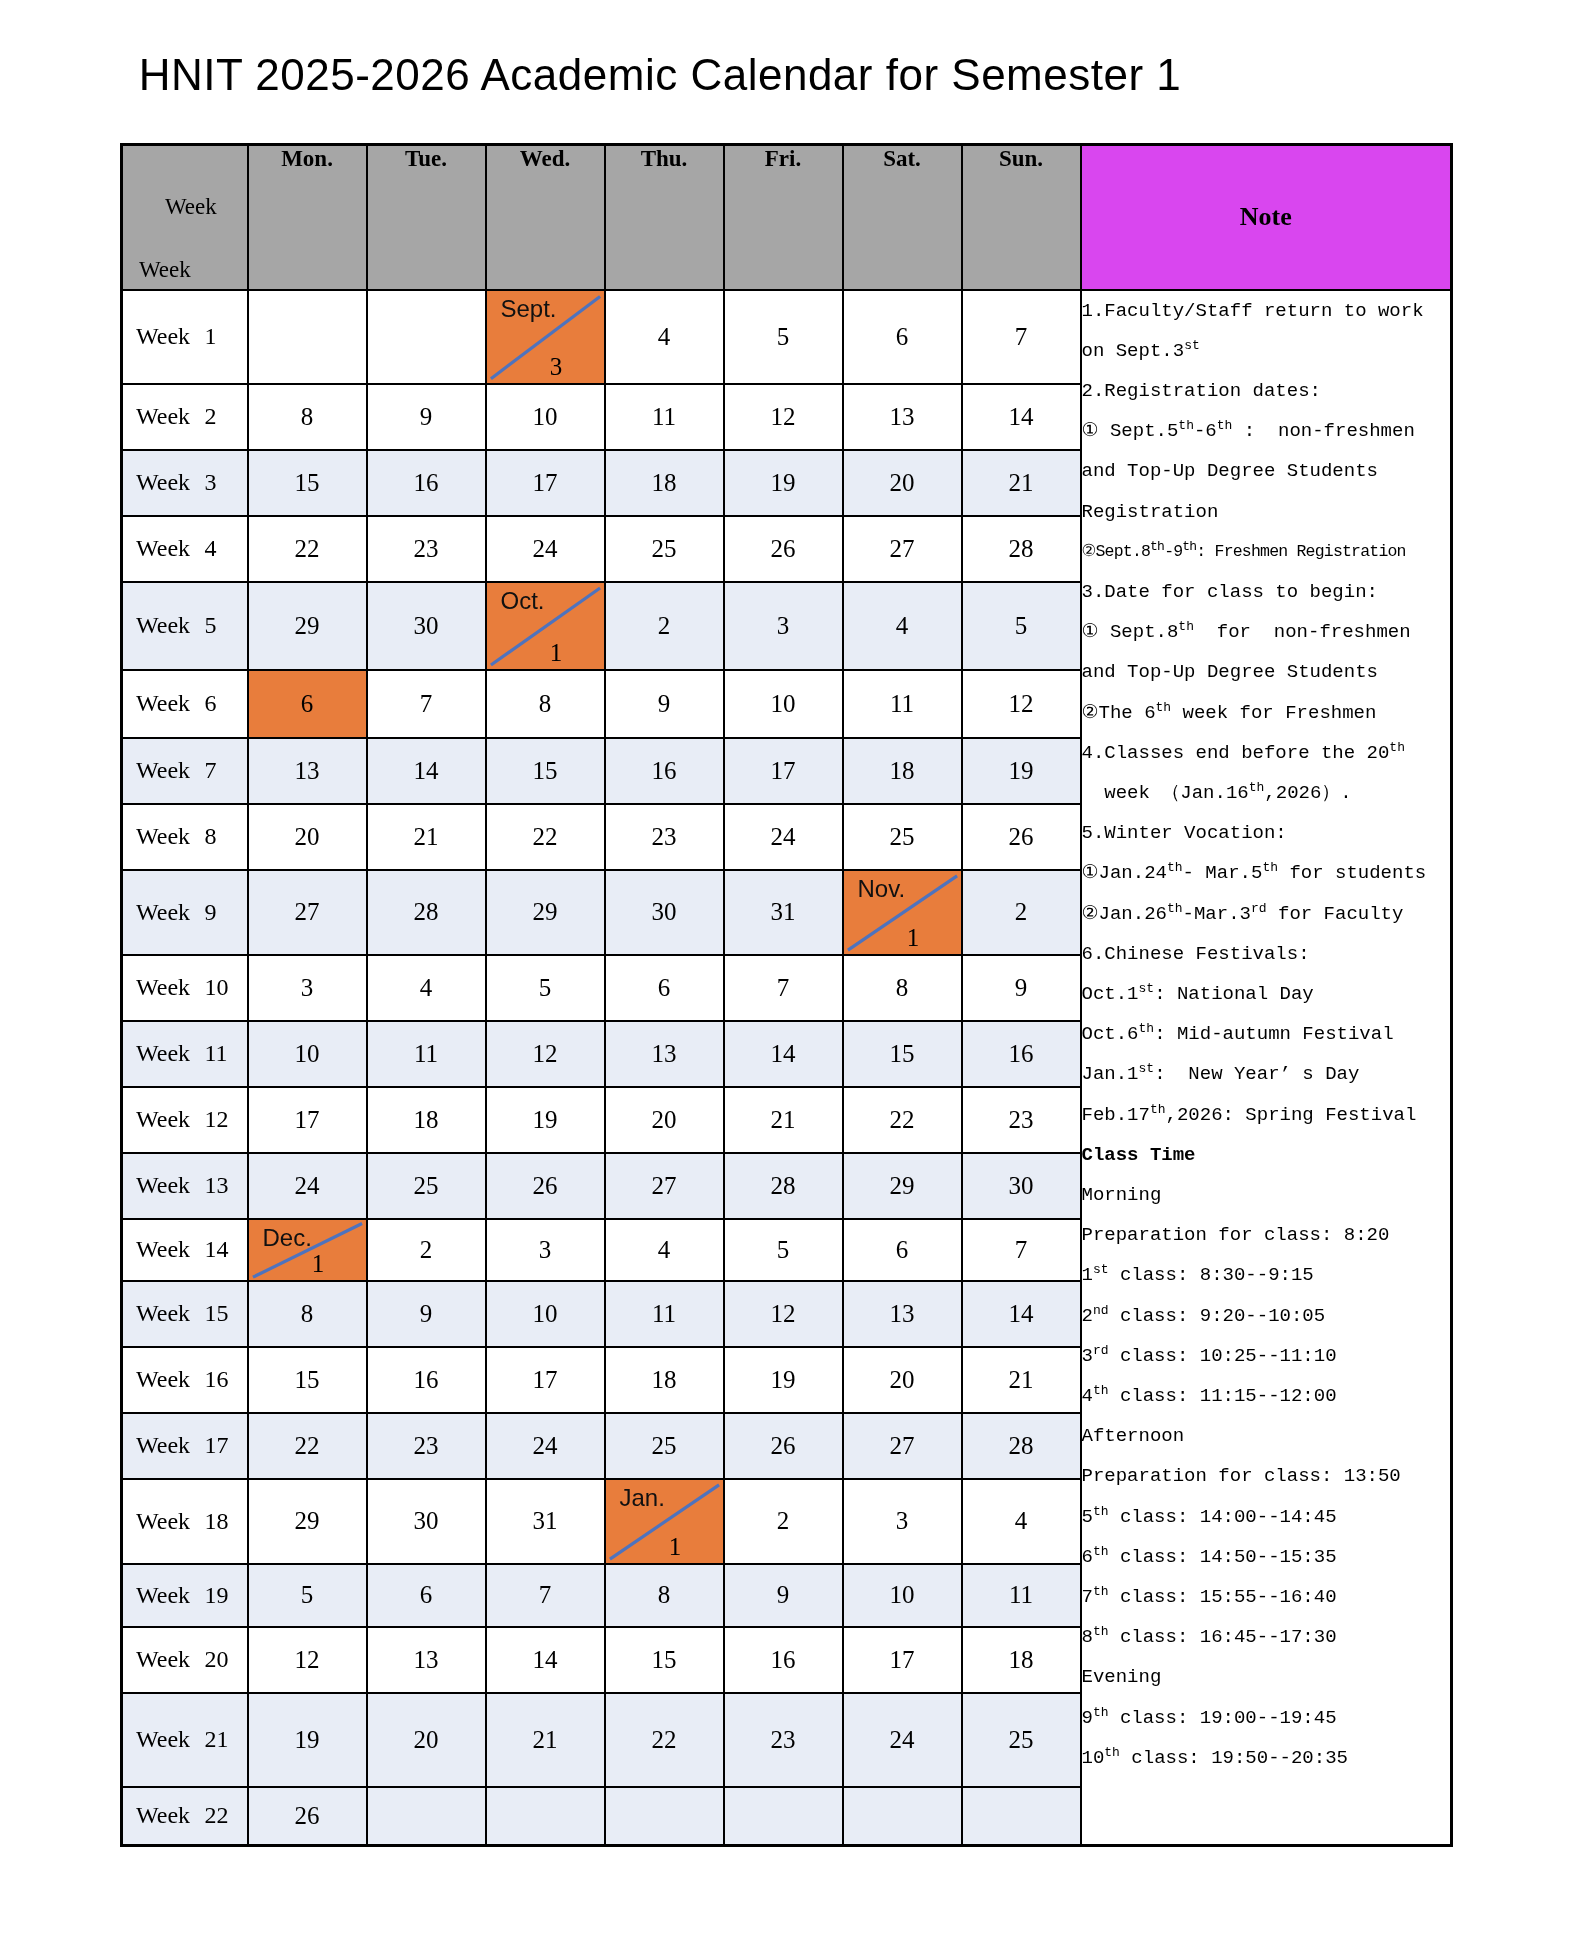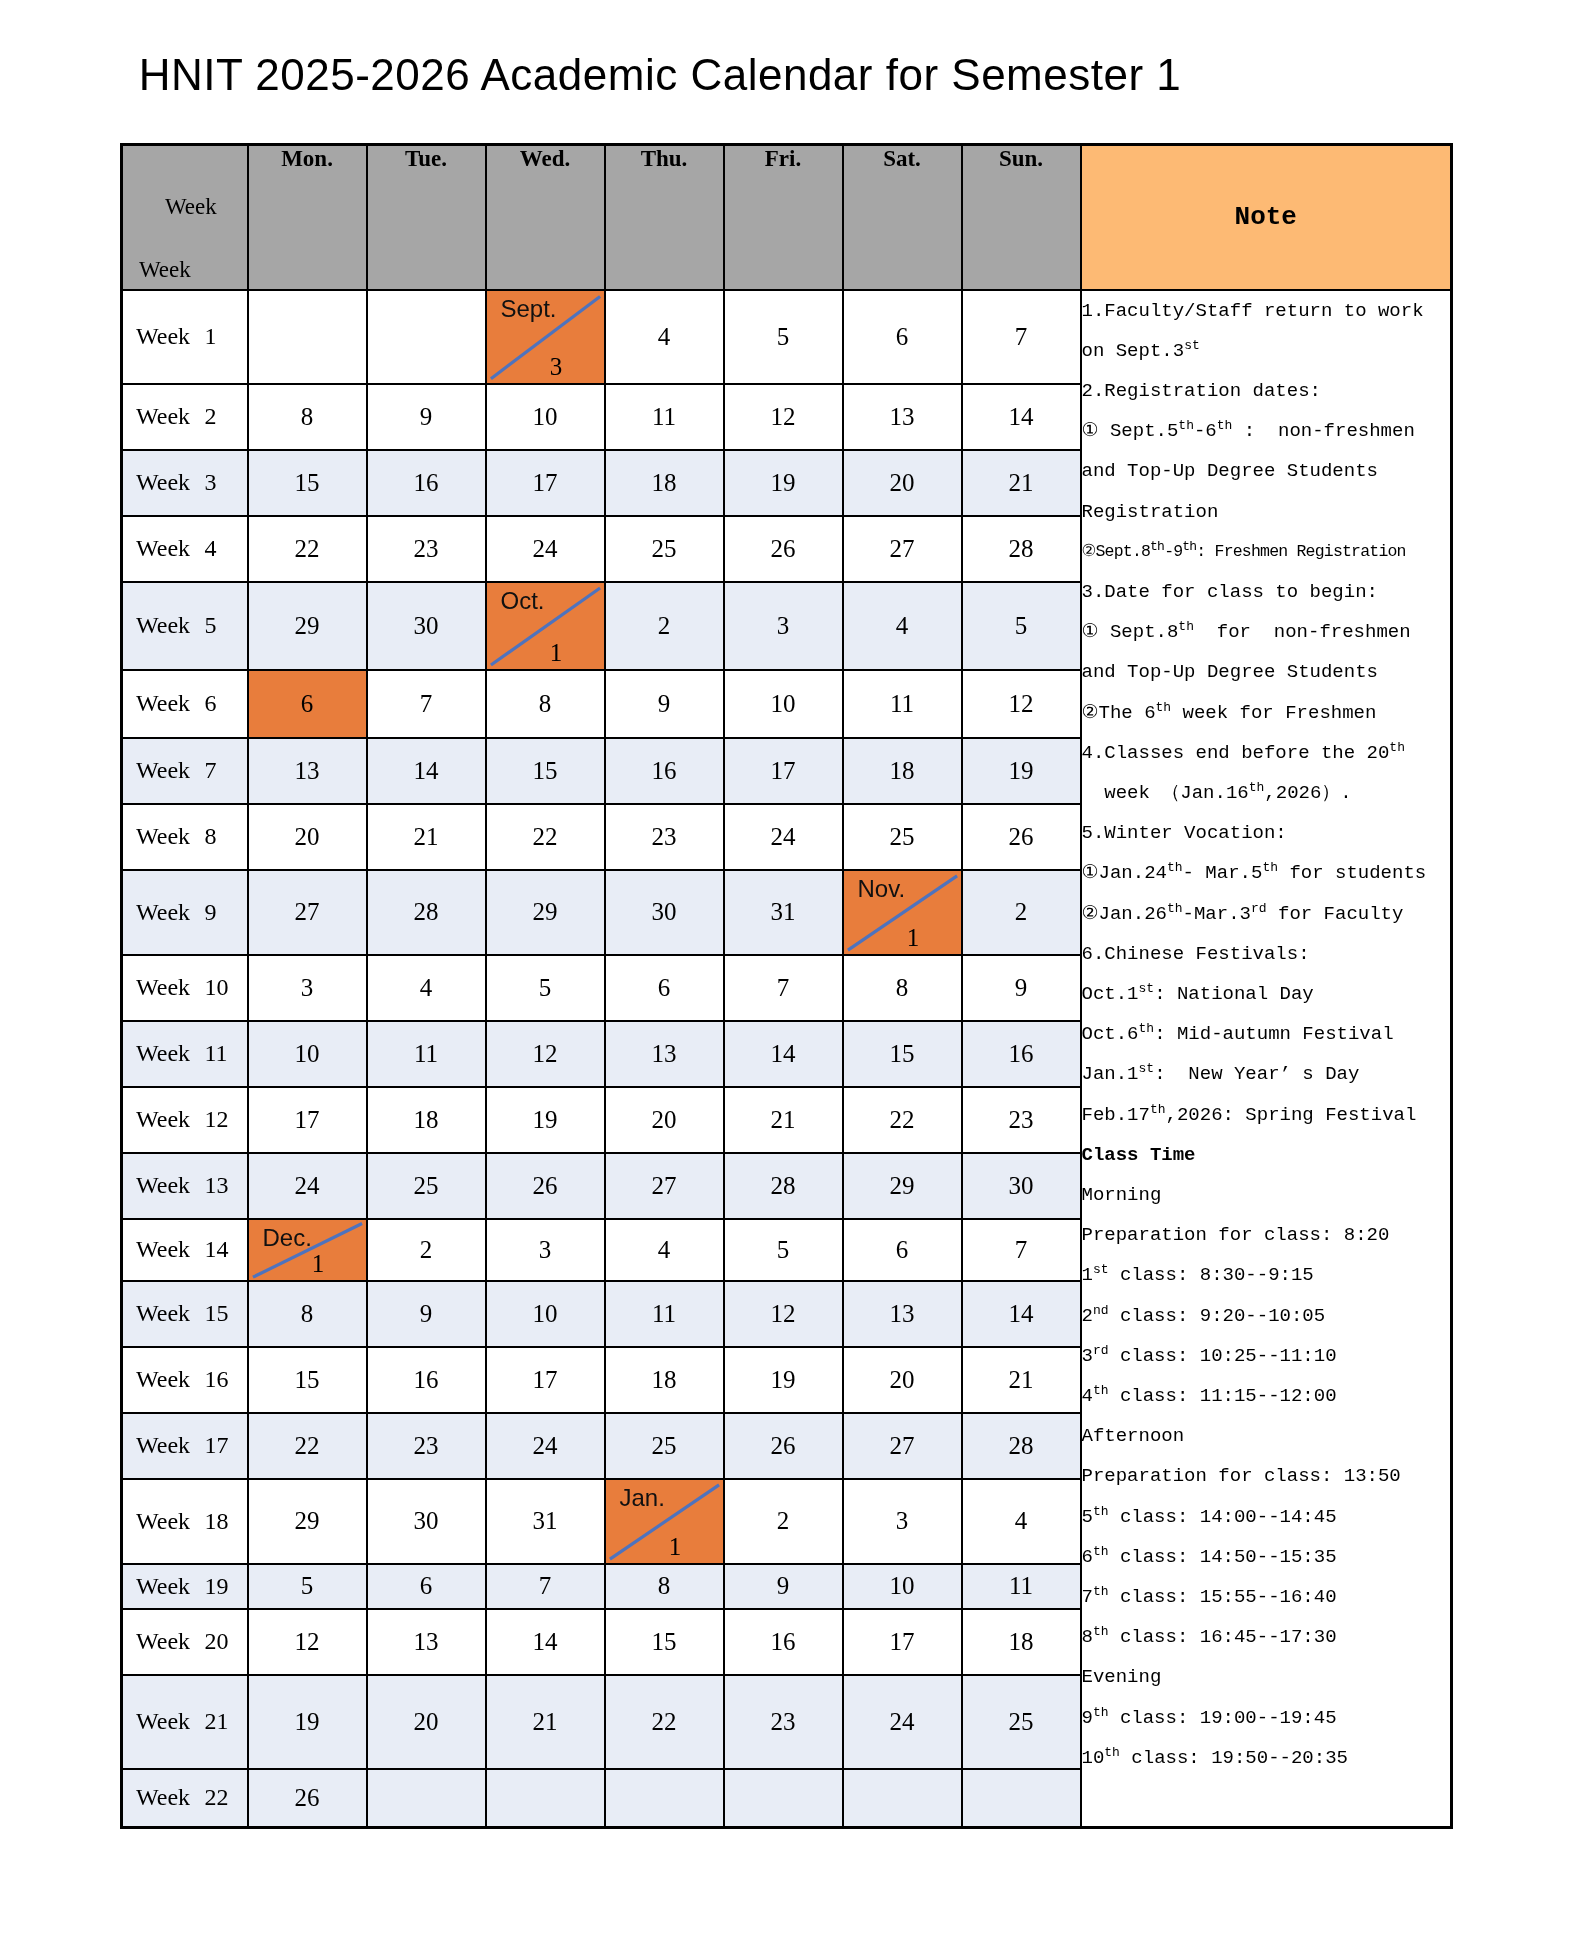--- a/index.html
+++ b/index.html
@@ -17,30 +17,30 @@
     border-collapse:collapse;table-layout:fixed;
     border:3px solid #000;
   }
   table.cal td, table.cal th{border:2px solid #000;padding:0;overflow:hidden;}
   thead tr{height:145px;}
   thead th{background:var(--header-bg);font-weight:bold;vertical-align:middle;}
   th.week-header{position:relative;}
   .week-top{position:absolute;top:48px;left:42px;font-size:23px;font-weight:normal;}
   .week-bottom{position:absolute;bottom:6px;left:16px;font-size:23px;font-weight:normal;}
   th.day-header{font-size:23px;padding-top:58px;vertical-align:top;text-align:center;}
-  th.note-header{background:#fdba74;font-size:26px;text-align:center;vertical-align:middle;font-family:Liberation Mono, monospace;}
+  th.note-header{background:#d946ef;font-size:26px;text-align:center;vertical-align:middle;}
 
   tbody tr{height:66px;}
   tbody tr:nth-child(1){height:94px;}
   tbody tr:nth-child(5){height:88px;}
   tbody tr:nth-child(6){height:68px;}
   tbody tr:nth-child(9){height:85px;}
   tbody tr:nth-child(14){height:62px;}
   tbody tr:nth-child(18){height:85px;}
-  tbody tr:nth-child(19){height:45px;}
+  tbody tr:nth-child(19){height:63px;}
   tbody tr:nth-child(21){height:94px;}
   tbody tr:nth-child(22){height:59px;}
 
   tbody th.week-label{
     font-weight:normal;font-size:24px;text-align:left;padding-left:13px;
     word-spacing:0.35em;background:#fff;vertical-align:middle;
   }
   tbody td.day-cell{
     text-align:center;vertical-align:middle;font-size:25px;position:relative;background:#fff;
   }

